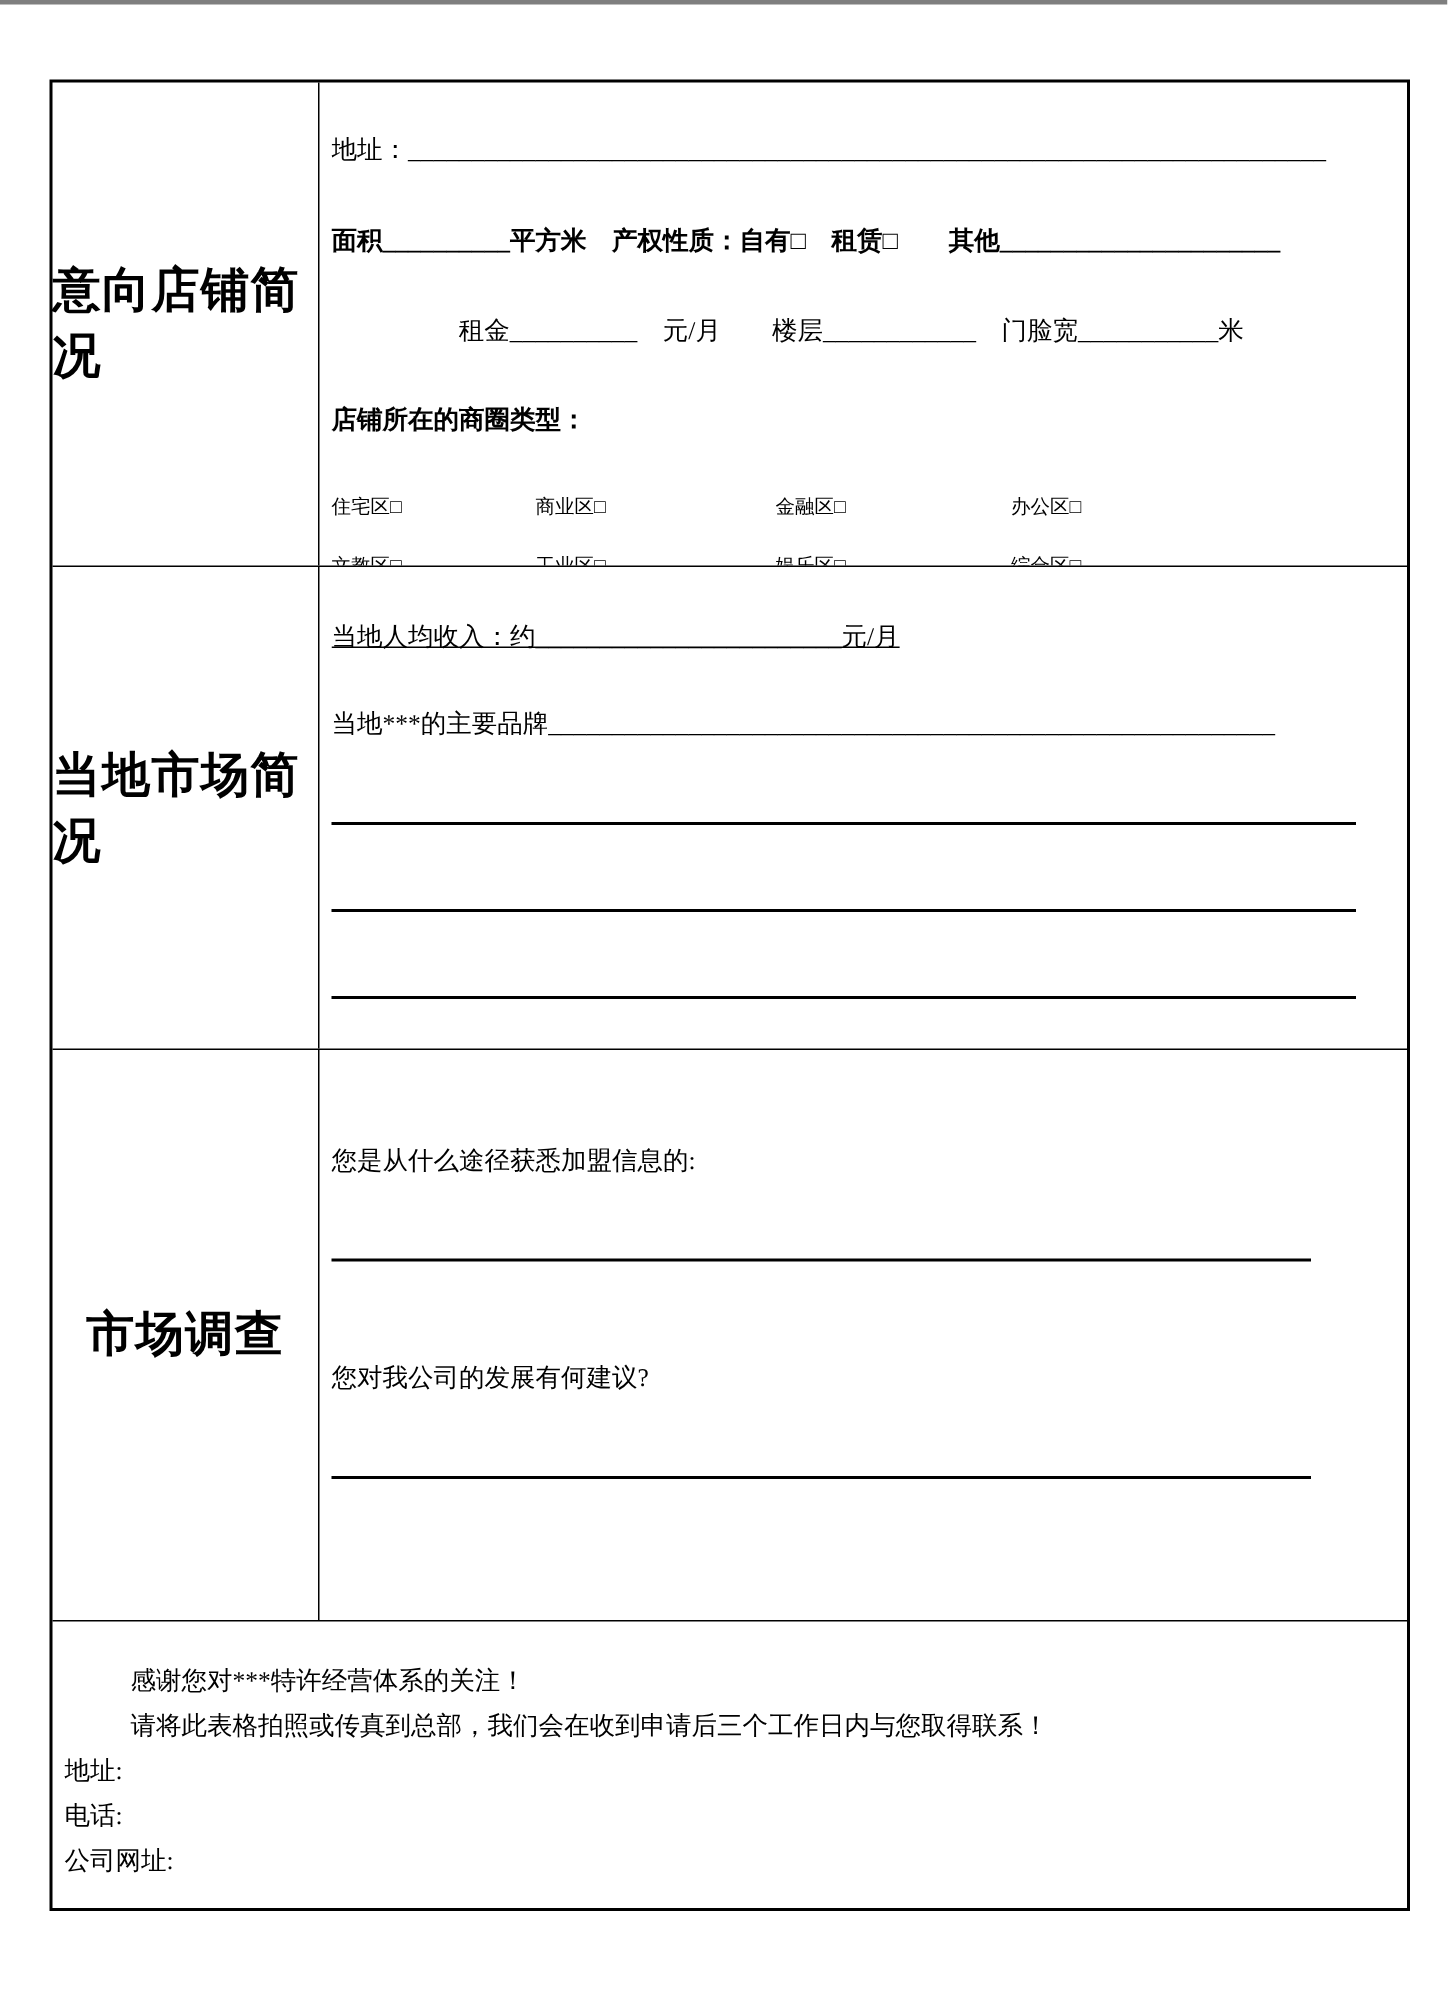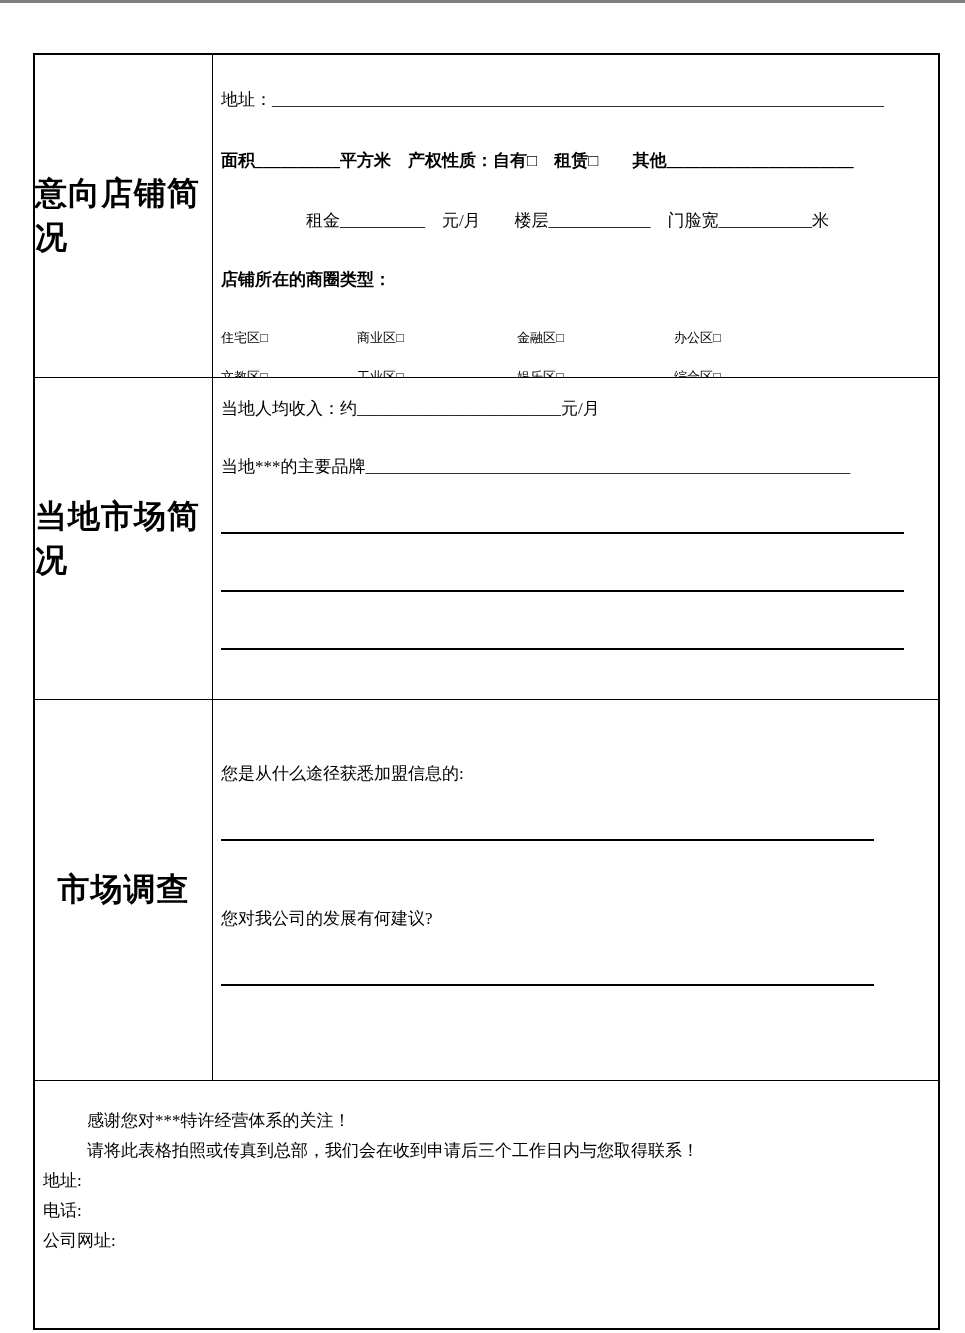--- a/index.html
+++ b/index.html
@@ -28,21 +28,21 @@
     background: #ffffff;
   }
   .row {
     display: flex;
     box-sizing: border-box;
   }
   .row + .row { border-top: 1px solid #000000; }
   .row-1 { height: 322px; }
   .row-2 { height: 322px; }
   .row-3 { height: 381px; }
-  .row-4 { height: 248px; }
+  .row-4 { height: 192px; }
   .label-cell {
     width: 178px;
     flex: 0 0 178px;
     border-right: 1px solid #000000;
     display: flex;
     align-items: center;
     justify-content: center;
     font-weight: bold;
     font-size: 32px;
     letter-spacing: 1px;
@@ -69,21 +69,21 @@
   .r1-l4 { margin-top: 37px; }
   .district-grid {
     display: grid;
     grid-template-columns: 136px 160px 157px auto;
     font-size: 13px;
     line-height: 22px;
   }
   .r1-g1 { margin-top: 36px; }
   .r1-g2 { margin-top: 17px; }
   
-  .r2-l1 { margin-top: 20px; }
+  .r2-l1 { margin-top: 36px; text-decoration: underline; }
   .r2-l2 { margin-top: 36px; }
   .rule {
     height: 0;
     border-top: 2px solid #000000;
   }
   .rule-wide { width: 683px; }
   .rule-mid  { width: 653px; }
   .r2-rule1 { margin-top: 54px; }
   .r2-rule2 { margin-top: 56px; }
   .r2-rule3 { margin-top: 56px; }

